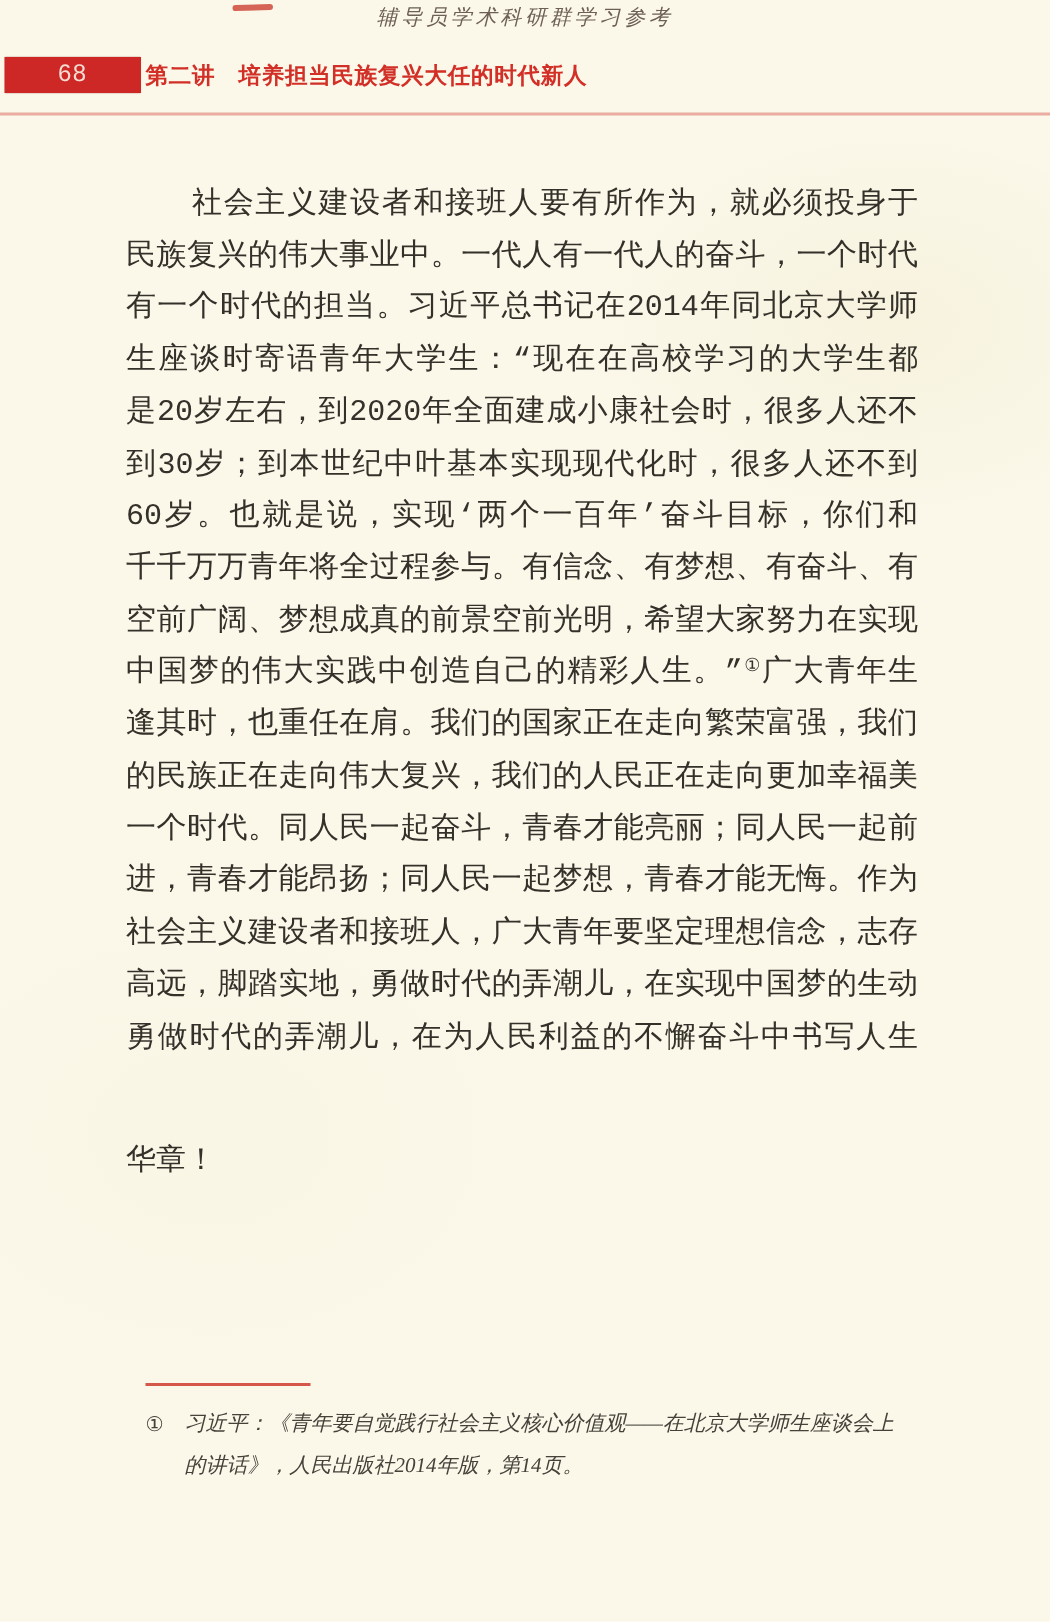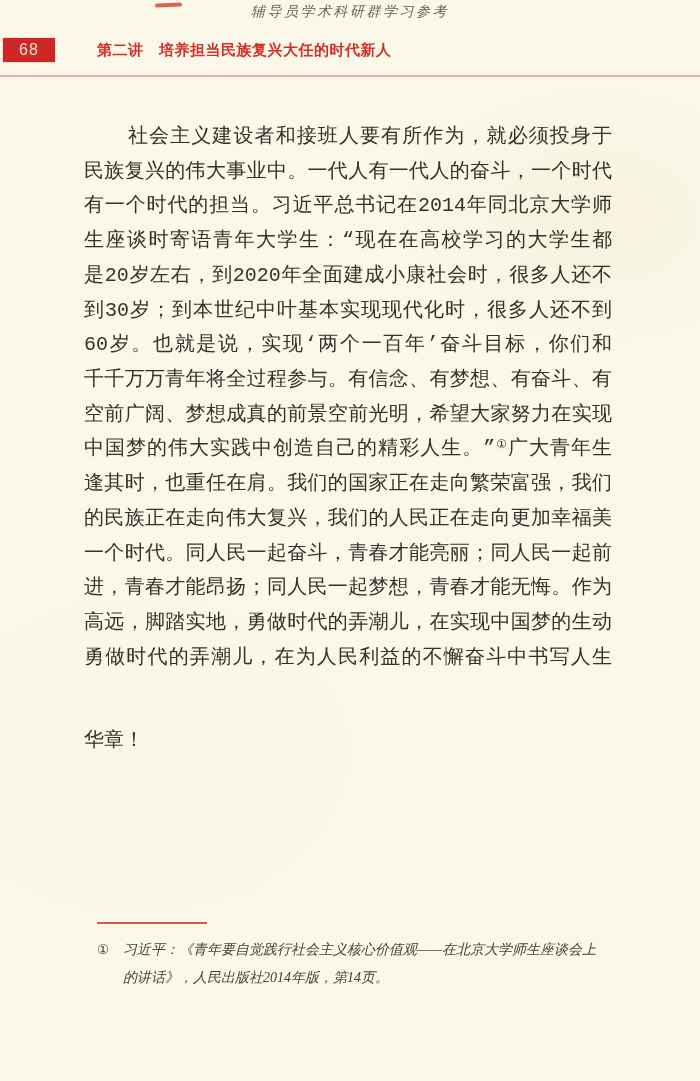--- a/index.html
+++ b/index.html
@@ -18,21 +18,21 @@
     text-align:center;
     font-size:14px;letter-spacing:2.5px;
     font-style:italic;
     color:#6e6154;
   }
   .top-dash{
     position:absolute;left:155px;top:3px;width:27px;height:4px;
     background:#cf4a3c;border-radius:2px;transform:rotate(-2deg);opacity:.85;
   }
   .page-num-box{
-    position:absolute;left:3px;top:38px;width:52px;height:24px;
+    position:absolute;left:3px;top:38px;width:91px;height:24px;
     background:#cd2826;
     color:#f4dcd3;
     font-family:"Liberation Sans","DejaVu Sans",sans-serif;
     font-size:16px;letter-spacing:1px;
     display:flex;align-items:center;justify-content:center;
     box-shadow:0 0 1px rgba(120,20,20,.6);
   }
   .chapter-title{
     position:absolute;left:97px;top:41px;
     font-family:Liberation Serif, serif;
@@ -100,20 +100,21 @@
       <div class="body-line"><span>是20岁左右，到2020年全面建成小康社会时，很多人还不</span></div>
       <div class="body-line"><span>到30岁；到本世纪中叶基本实现现代化时，很多人还不到</span></div>
       <div class="body-line"><span>60岁。也就是说，实现‘两个一百年’奋斗目标，你们和</span></div>
       <div class="body-line"><span>千千万万青年将全过程参与。有信念、有梦想、有奋斗、有</span></div>
       <div class="body-line"><span>空前广阔、梦想成真的前景空前光明，希望大家努力在实现</span></div>
       <div class="body-line"><span>中国梦的伟大实践中创造自己的精彩人生。”</span><span class="fn-sup">①</span><span>广大青年生</span></div>
       <div class="body-line"><span>逢其时，也重任在肩。我们的国家正在走向繁荣富强，我们</span></div>
       <div class="body-line"><span>的民族正在走向伟大复兴，我们的人民正在走向更加幸福美</span></div>
       <div class="body-line"><span>一个时代。同人民一起奋斗，青春才能亮丽；同人民一起前</span></div>
       <div class="body-line"><span>进，青春才能昂扬；同人民一起梦想，青春才能无悔。作为</span></div>
+      <div class="body-line"><span>社会主义建设者和接班人，广大青年要坚定理想信念，志存</span></div>
       <div class="body-line"><span>高远，脚踏实地，勇做时代的弄潮儿，在实现中国梦的生动</span></div>
       <div class="body-line"><span>勇做时代的弄潮儿，在为人民利益的不懈奋斗中书写人生</span></div>
       <div class="body-line"><span>华章！</span></div>
     </div>
 
   <div class="fn-rule" style="background: rgb(212, 87, 74);"></div>
 
   <div class="footnote">
     <div class="fn-marker">①</div>
     <div class="fn-lines">

